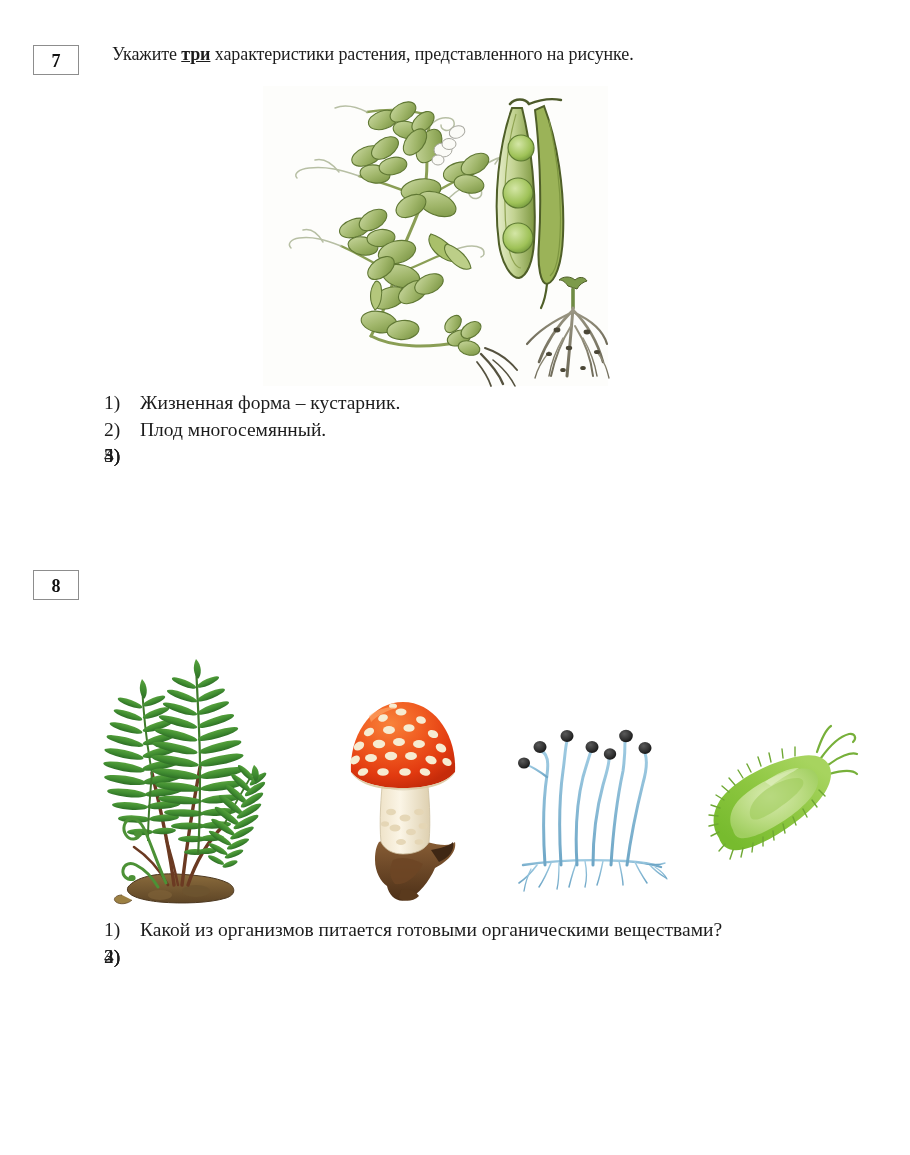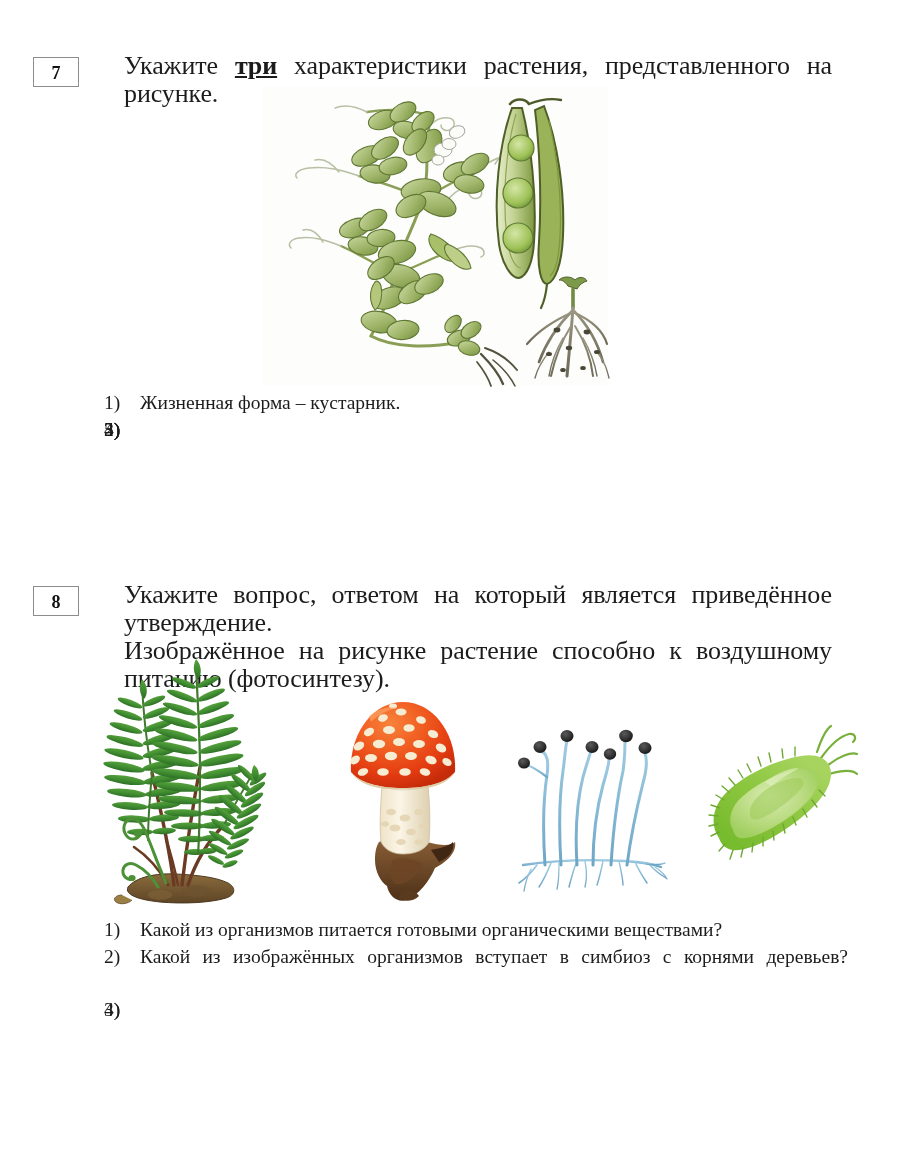--- a/index.html
+++ b/index.html
@@ -42,25 +42,25 @@
     background: #ffffff;
     text-align: center;
     line-height: 30px;
     font-size: 18px;
     font-weight: bold;
     font-family: "Liberation Serif", "DejaVu Serif", serif;
     color: #111;
     box-sizing: border-box;
   }
   .prompt {
-    font-size: 26px;
+    font-size: 18px;
     line-height: 28px;
     text-align: justify;
     text-justify: inter-word;
-    margin: 16px;
+    margin: 4px;
     letter-spacing: -0.1px;
   }
   .prompt .u-bold {
     font-weight: bold;
     text-decoration: underline;
   }
   .prompt-line { display: block; }
 
   
   .opt-list {
@@ -300,39 +300,36 @@
     </svg>
   </div>
 
   <ul class="opt-list" id="opts-7">
     <li class="no-justify">
       <span class="marker">1)</span>
       <span class="opt-text">Жизненная форма – кустарник.</span>
     </li>
     <li class="no-justify">
       <span class="marker">2)</span>
+      <span class="opt-text">Плод многосемянный.</span>
     </li>
     <li>
       <span class="marker">3)</span>
     </li>
     <li class="no-justify">
       <span class="marker">4)</span>
     </li>
     <li class="no-justify">
       <span class="marker">5)</span>
     </li>
   </ul>
 
   <div class="task" id="task-8">
     <div class="task-head">
       <div class="num-box">8</div>
-      <p class="prompt">
-        <span class="prompt-line">Укажите вопрос, ответом на который является приведённое утверждение.</span>
-        <span>Изображённое на рисунке растение способно к воздушному питанию (фотосинтезу).</span>
-      </p>
     </div>
   </div>
 
   <div class="organisms-row">
 
     <div class="org" id="org-fern">
       <svg viewBox="0 0 165 250" width="165" height="250">
         <defs>
           <linearGradient id="frondg" x1="0" y1="0" x2="0" y2="1">
             <stop offset="0%" stop-color="#57a13d"></stop>
@@ -666,21 +663,20 @@
     </div>
   </div>
 
   <ul class="opt-list" id="opts-8">
     <li class="no-justify">
       <span class="marker">1)</span>
       <span class="opt-text">Какой из организмов питается готовыми органическими веществами?</span>
     </li>
     <li>
       <span class="marker">2)</span>
-      <span class="opt-text">Какой из изображённых организмов вступает в симбиоз с корнями деревьев?</span>
     </li>
     <li>
       <span class="marker">3)</span>
     </li>
     <li>
       <span class="marker">4)</span>
     </li>
   </ul>
 
 </div>

